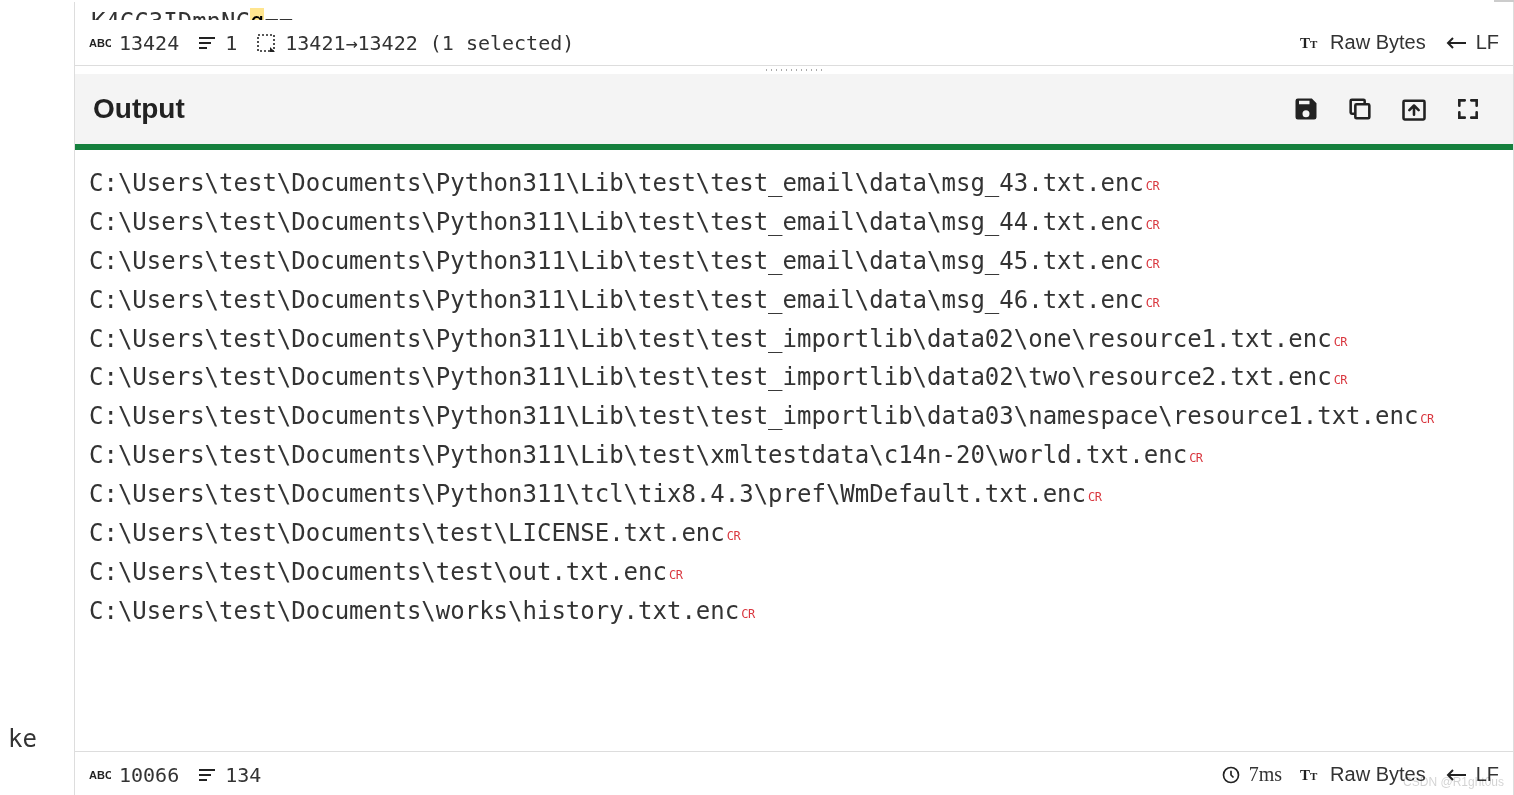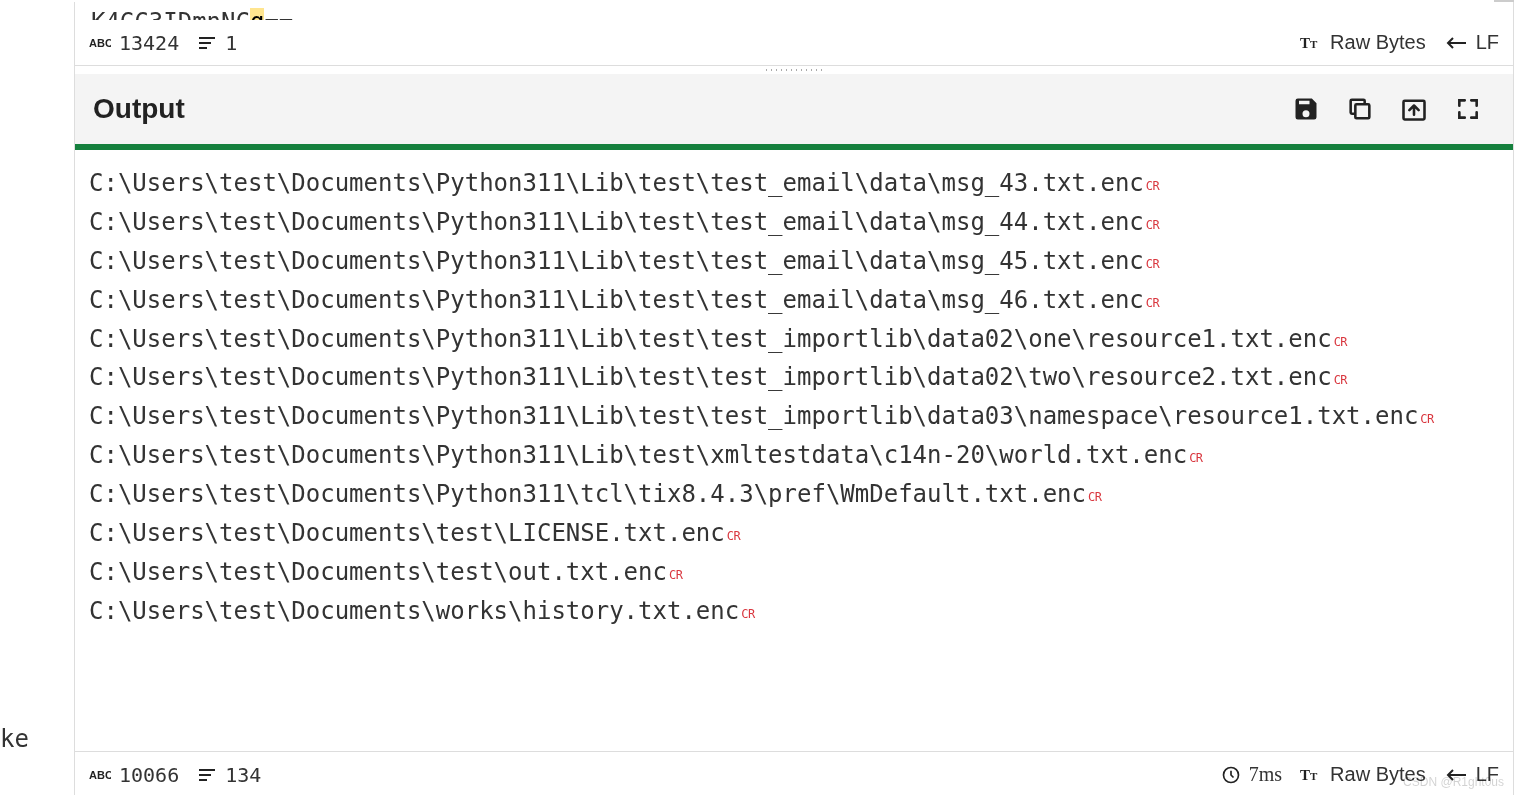--- a/index.html
+++ b/index.html
@@ -6,21 +6,21 @@
     body {
       font-family: -apple-system, BlinkMacSystemFont, "Segoe UI", Helvetica, Arial, sans-serif;
       background: #fff;
       width: 1514px;
       height: 795px;
       overflow: hidden;
       color: #333;
     }
     .left-stub {
       position: absolute;
-      left: 0;
+      left: 8px;
       top: 725px;
       font-family: "Consolas", "Menlo", monospace;
       font-size: 24px;
       color: #333;
       padding-left: 0;
     }
     .main-area {
       position: absolute;
       left: 74px;
       top: 2px;
@@ -190,20 +190,29 @@
     <div class="status-group">
       <span class="status-icon">
         <svg width="20" height="16" viewBox="0 0 20 16" stroke="#222" stroke-width="2" fill="none">
           <line x1="2" y1="3" x2="18" y2="3"></line>
             <line x1="2" y1="8" x2="14" y2="8"></line>
             <line x1="2" y1="13" x2="10" y2="13"></line>
         </svg>
       </span>
       <span class="mono-label">1</span>
     </div>
+    <div class="status-group">
+      <span class="status-icon">
+        <svg width="22" height="22" viewBox="0 0 22 22" stroke="#222" stroke-width="1.6" fill="none" stroke-dasharray="2 2">
+          <rect x="3" y="3" width="16" height="16"></rect>
+          <polygon points="15,15 20,20 15,20" fill="#222" stroke="none"></polygon>
+        </svg>
+      </span>
+      <span class="mono-label">13421→13422 (1 selected)</span>
+    </div>
     <div class="spacer"></div>
     <div class="status-group">
       <span class="status-icon">
         <svg width="22" height="16" viewBox="0 0 22 16">
             <text x="0" y="13" font-size="15" font-weight="700" font-family="serif" fill="#222">T</text>
             <text x="10" y="13" font-size="11" font-weight="700" font-family="serif" fill="#222">T</text>
           </svg>
       </span>
       <span style="font-family:sans-serif;">Raw Bytes</span>
     </div>

